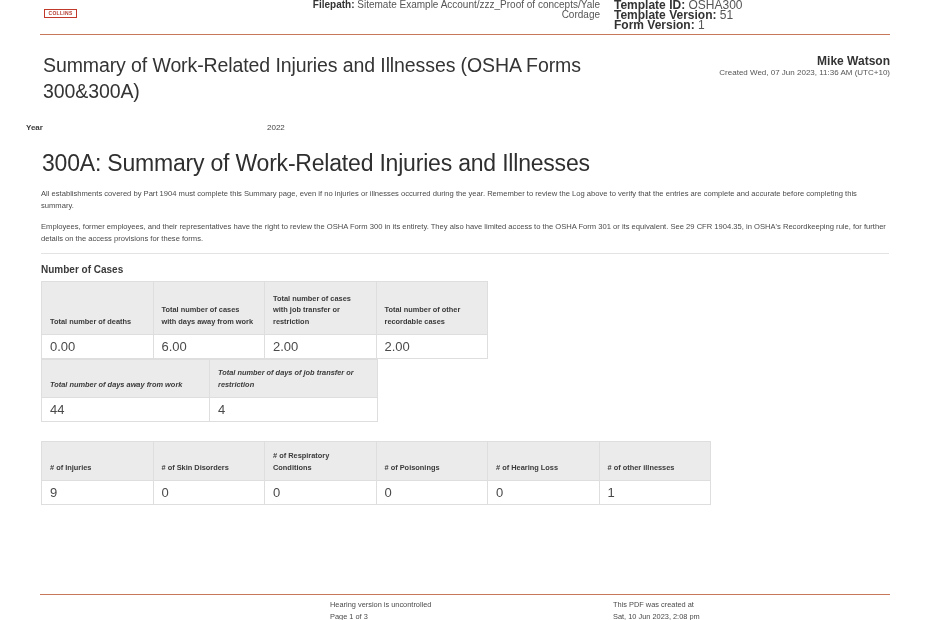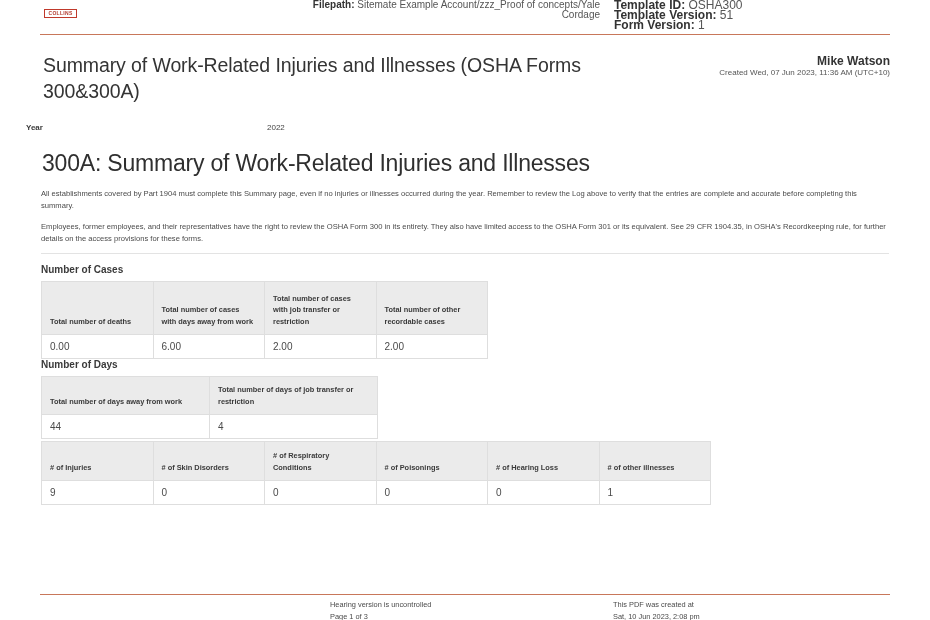--- a/index.html
+++ b/index.html
@@ -208,37 +208,37 @@
     font-weight: bold;
     color: #3a3a3a;
     text-align: left;
     vertical-align: bottom;
     padding: 7px 8px 7px 8px;
     border: 1px solid #dedede;
     line-height: 11.5px;
   }
   table.grid td {
     background: #ffffff;
-    font-size: 10px;
+    font-size: 13px;
     color: #4a4a4a;
     text-align: left;
     vertical-align: middle;
     padding: 6px 8px;
     border: 1px solid #dedede;
     line-height: 11px;
   }
 
   .tbl-cases table.grid { width: 446px; }
   .tbl-cases th, .tbl-cases td { width: 111.5px; }
   .tbl-cases th { height: 53px; }
   .tbl-cases td { height: 21px; }
 
   .tbl-days table.grid { width: 336px; }
   .tbl-days th, .tbl-days td { width: 168px; }
-  .tbl-days th { height: 28px; }
+  .tbl-days th { height: 28px; font-style: italic; }
   .tbl-days td { height: 21px; }
 
   .tbl-types table.grid { width: 669px; }
   .tbl-types th, .tbl-types td { width: 111.5px; }
   .tbl-types th { height: 39px; }
   .tbl-types td { height: 21px; }
 
   
   .footer {
     position: absolute;
@@ -326,21 +326,20 @@
           <td>0.00</td>
           <td>6.00</td>
           <td>2.00</td>
           <td>2.00</td>
         </tr>
       </tbody>
     </table>
   </div>
 
   <div class="tblgroup tbl-days">
-    <div class="tbl-caption">Number of Days</div>
     <table class="grid">
       <thead>
         <tr>
           <th>Total number of days away from work</th>
           <th>Total number of days of job transfer or restriction</th>
         </tr>
       </thead>
       <tbody>
         <tr>
           <td>44</td>

